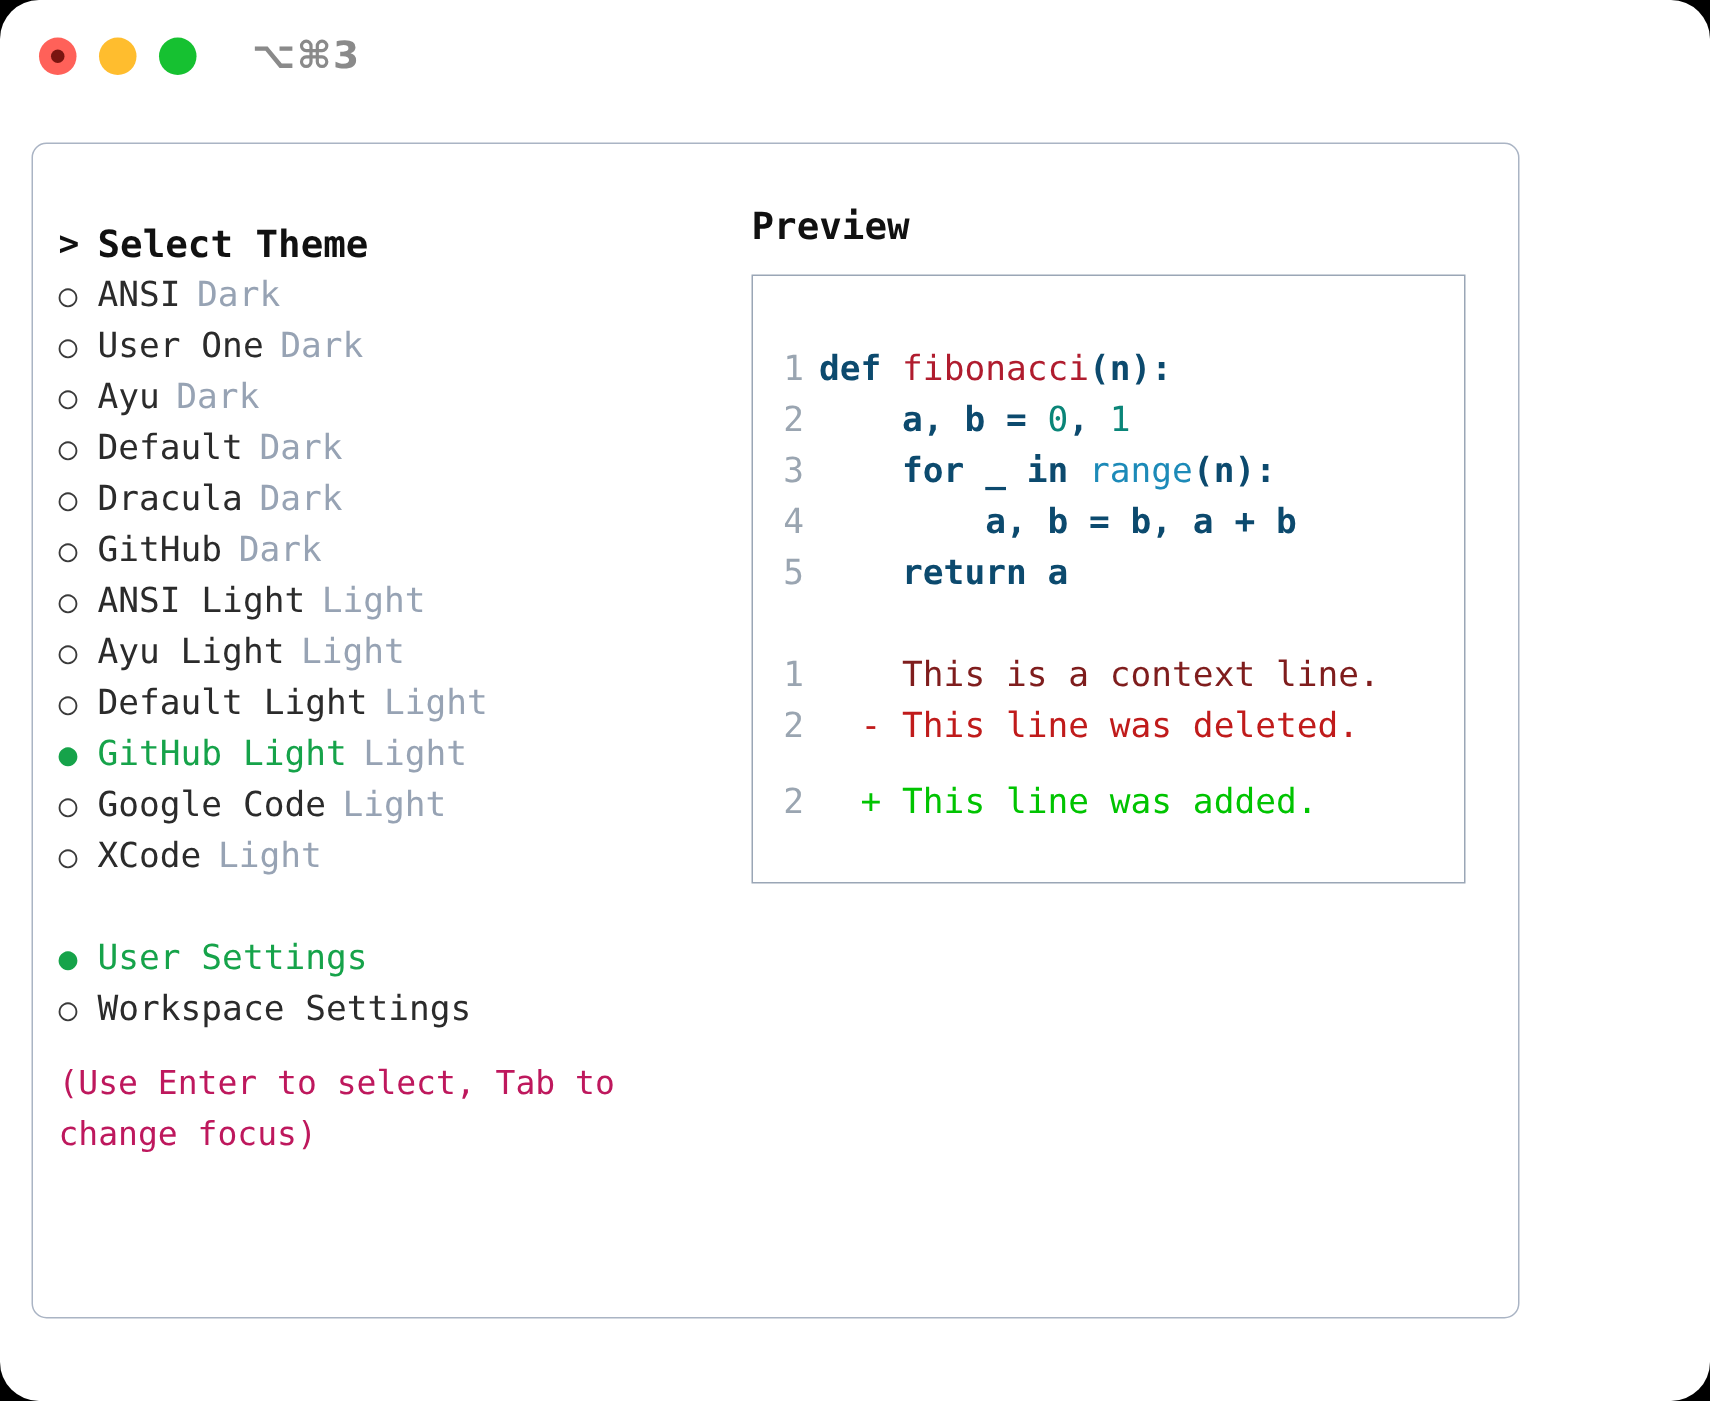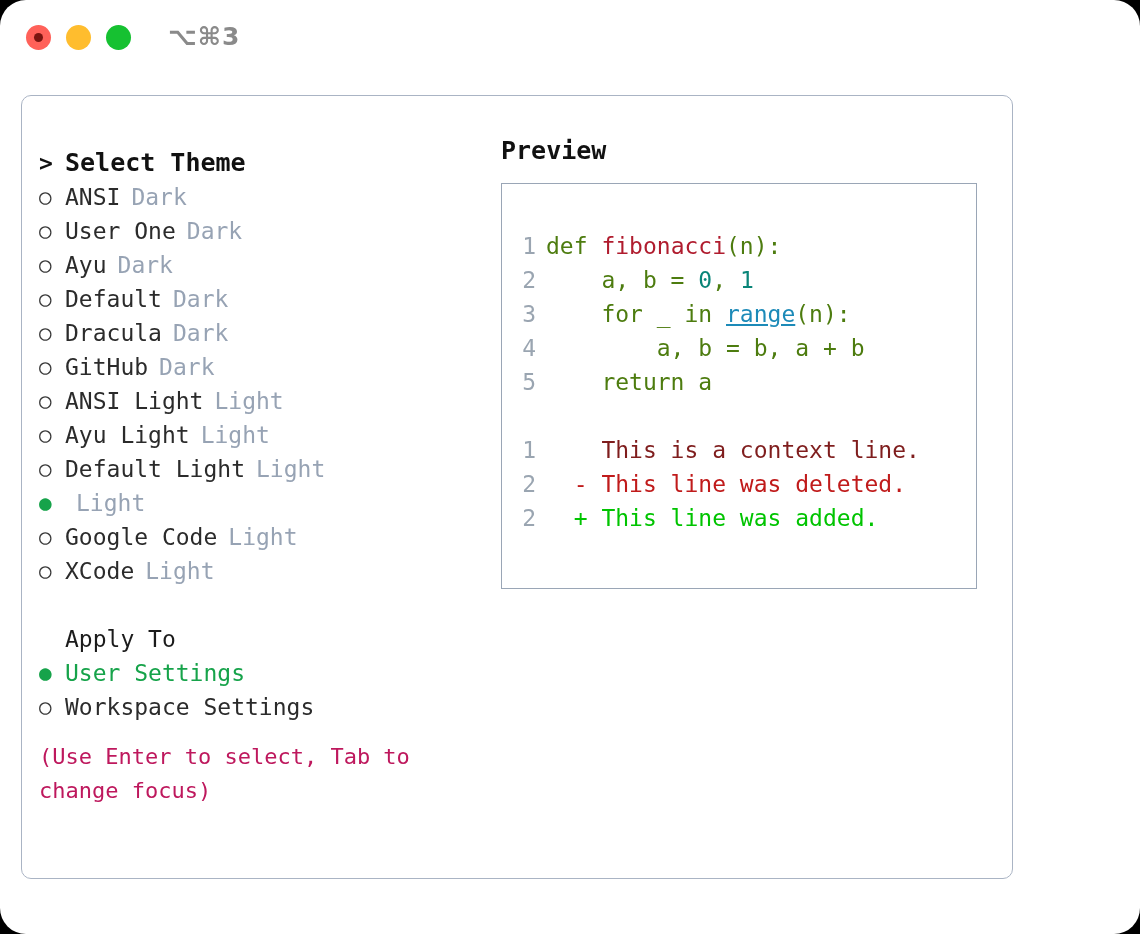--- a/index.html
+++ b/index.html
@@ -179,26 +179,26 @@
     text-align: right;
     color: #9aa5b1;
     padding-right: 10px;
     box-sizing: border-box;
   }
   .code-text { color: #24292e; }
   .blank-line { height: 34px; }
 
   .tok-fn   { color: #b01c2e; margin-top: 30px; }
   .tok-num  { color: #0a8578; }
-  .tok-call { color: #1c8ab8; text-decoration: underline; }
-  .tok-plain{ color: #4d7c0f; }
+  .tok-call { color: #1c8ab8; }
+  .tok-plain{ color: #0c4a6e; font-weight: bold; }
 
   .diff-ctx { color: #7f1d1d; }
   .diff-del { color: #c01b1b; text-align: center; }
-  .diff-add { color: #00c400; }
+  .diff-add { color: #00c400; margin-top: 17px; }
 </style>
 </head>
 <body>
 
 <div class="window">
 
   <div class="titlebar">
     <div class="lights">
       <div class="light red"></div>
       <div class="light yellow"></div>
@@ -257,40 +257,37 @@
             <span class="label">Ayu Light</span>
             <span class="tag">Light</span>
           </div>
           <div class="row">
             <span class="marker">○</span>
             <span class="label">Default Light</span>
             <span class="tag">Light</span>
           </div>
           <div class="row">
             <span class="marker bullet">●</span>
+            <span class="label selected">GitHub Light</span>
             <span class="tag">Light</span>
           </div>
           <div class="row">
             <span class="marker">○</span>
             <span class="label">Google Code</span>
             <span class="tag">Light</span>
           </div>
           <div class="row">
             <span class="marker">○</span>
             <span class="label">XCode</span>
             <span class="tag">Light</span>
           </div>
         </div>
 
       <div class="spacer-row"></div>
 
-      <div class="row">
-        <span class="marker empty">&nbsp;</span>
-        <span class="section-head">Apply To</span>
-      </div>
 
       <div id="apply-list">
           <div class="row">
             <span class="marker bullet">●</span>
             <span class="label selected">User Settings</span>
           </div>
           <div class="row">
             <span class="marker">○</span>
             <span class="label">Workspace Settings</span>
           </div>

